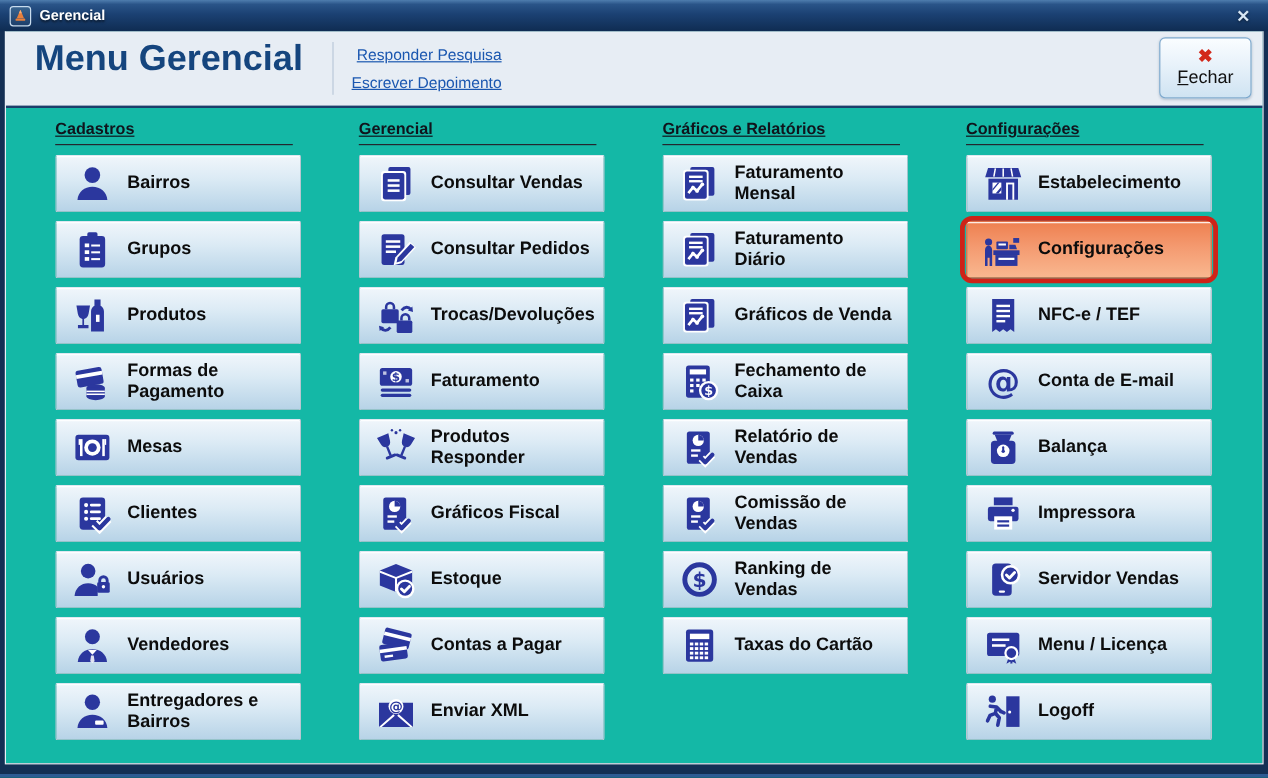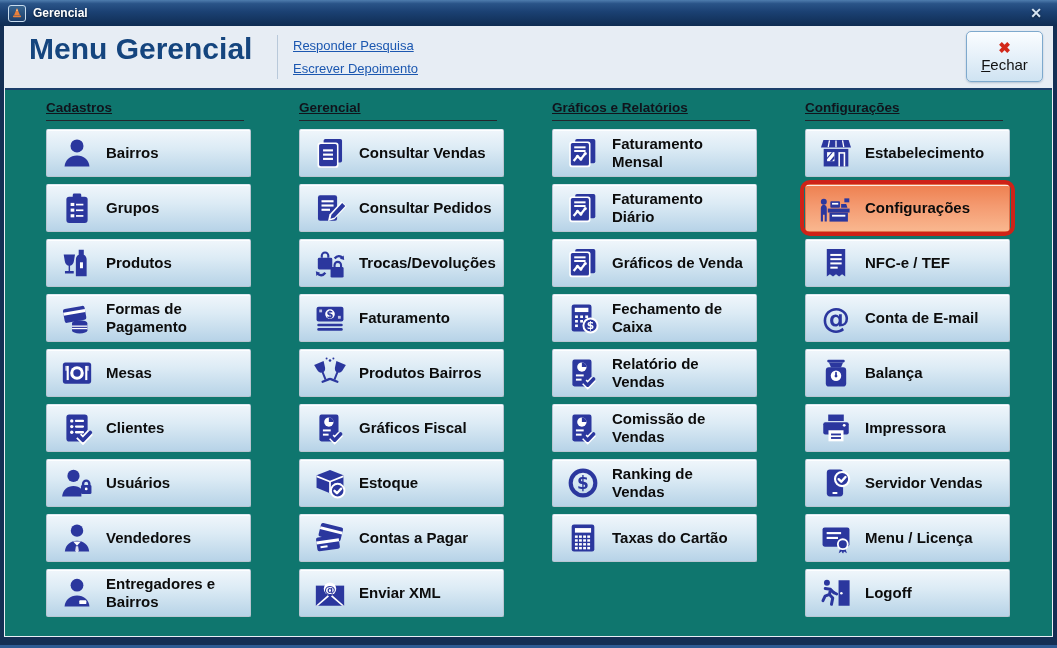--- a/index.html
+++ b/index.html
@@ -12,30 +12,30 @@
     background:linear-gradient(180deg,#4f7dae 0%,#2a5488 14%,#1b4173 45%,#0f2c52 100%);
     display:flex;align-items:center;padding:0 8px;box-sizing:border-box;z-index:5;}
   .titlebar-icon{width:16px;height:15px;border:1px solid #c8dcee;border-radius:3px;
     background:linear-gradient(180deg,#38648f,#1d3f6b);display:flex;align-items:center;
     justify-content:center;margin-right:7px;flex:0 0 16px;}
   .titlebar-title{color:#fff;font-weight:bold;font-size:12px;text-shadow:0 1px 2px rgba(0,0,0,.6);}
   .titlebar-close{margin-left:auto;color:#d7e6f4;font-size:14px;font-weight:bold;width:26px;
     text-align:center;cursor:pointer;text-shadow:0 1px 2px rgba(0,0,0,.5);}
 
   
-  .main{position:absolute;left:5px;right:5px;top:26px;bottom:12px;background:#0f766e;
+  .main{position:absolute;left:5px;right:5px;top:26px;bottom:12px;background:#14b8a6;
     outline:1px solid #e9eff6;text-decoration:underline;}
 
   
   .header{position:absolute;left:0;top:0;right:0;height:62px;background:#e7edf4;
     border-bottom:2px solid #1c3e6a;box-sizing:content-box;}
   .app-title{position:absolute;left:24px;top:6px;font-size:30px;font-weight:bold;color:#15457e;}
   .header-divider{position:absolute;left:272px;top:9px;height:44px;width:1px;background:#b9c9da;}
   .header-links{position:absolute;left:288px;top:12px;display:flex;flex-direction:column;gap:8px;}
-  .header-link{color:#1b57b0;font-size:13px;text-decoration:underline;cursor:pointer;}
+  .header-link{color:#1b57b0;font-size:13px;text-decoration:underline;cursor:pointer;text-align:right;}
   .close-btn{position:absolute;right:9px;top:5px;width:77px;height:51px;border:1px solid #7ea9cd;
     border-radius:5px;background:linear-gradient(180deg,#fafdff 0%,#e8f2fa 45%,#cfe3f2 100%);
     display:flex;flex-direction:column;align-items:center;justify-content:center;gap:0;
     box-shadow:0 1px 2px rgba(40,70,110,.25);cursor:pointer;box-sizing:border-box;}
   .close-btn .x{color:#d2281a;font-size:15px;font-weight:bold;line-height:16px;}
   .close-btn .lbl{font-size:15px;color:#111;line-height:18px;}
   .close-btn .lbl::first-letter{text-decoration:underline;}
 
   
   .content{position:absolute;left:0;right:0;top:64px;bottom:0;padding:10px 0 16px 41px;
@@ -474,21 +474,21 @@
             </svg>
           </span>
           <span class="btn-label">Faturamento</span>
         </div>
       <div class="btn">
           <span class="btn-icon">
             <svg>
               <use href="#i-glasses"></use>
             </svg>
           </span>
-          <span class="btn-label">Produtos Bairros</span>
+          <span class="btn-label">Produtos Responder</span>
         </div>
       <div class="btn">
           <span class="btn-icon">
             <svg>
               <use href="#i-reportcheck"></use>
             </svg>
           </span>
           <span class="btn-label">Gráficos Fiscal</span>
         </div>
       <div class="btn">

